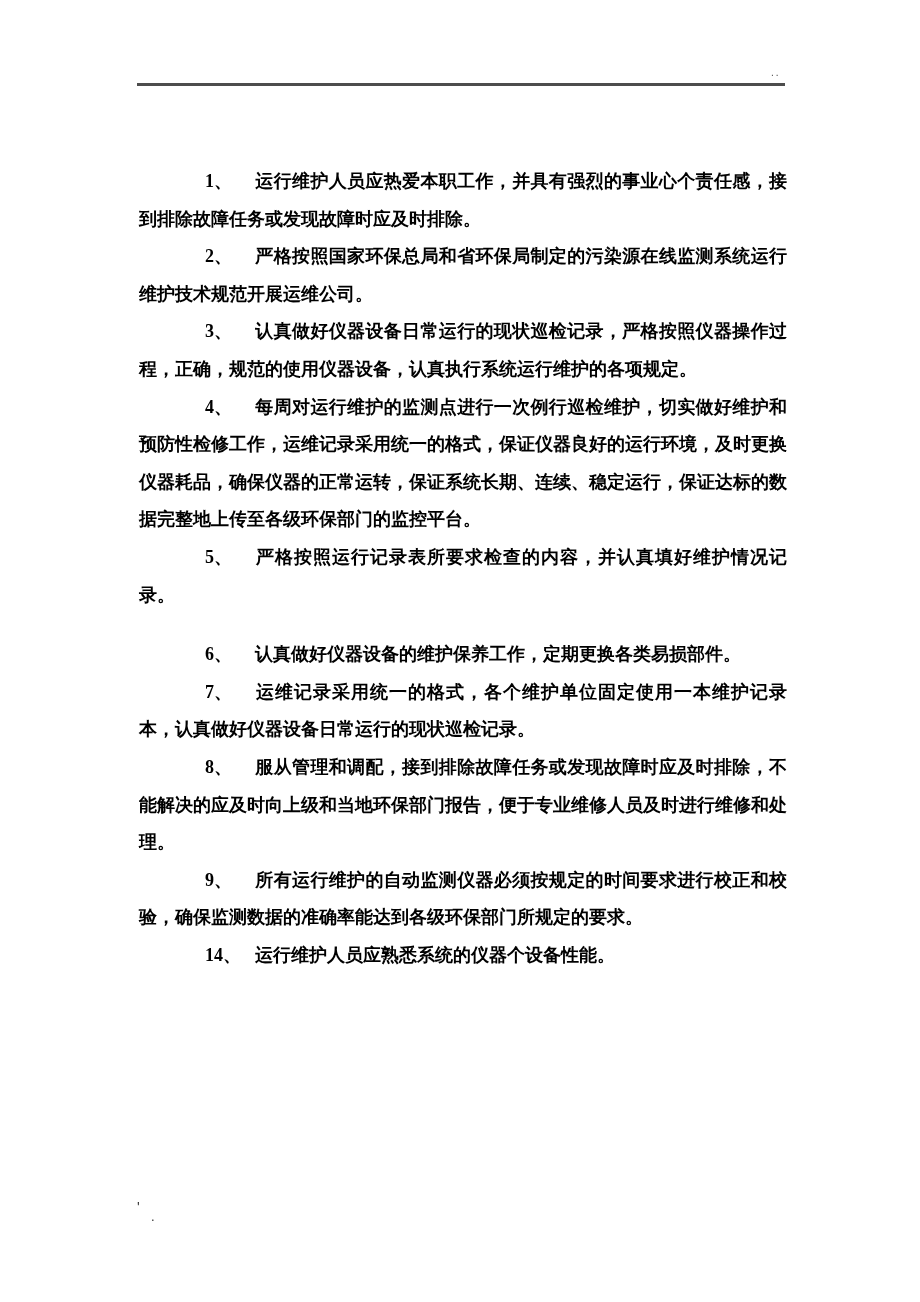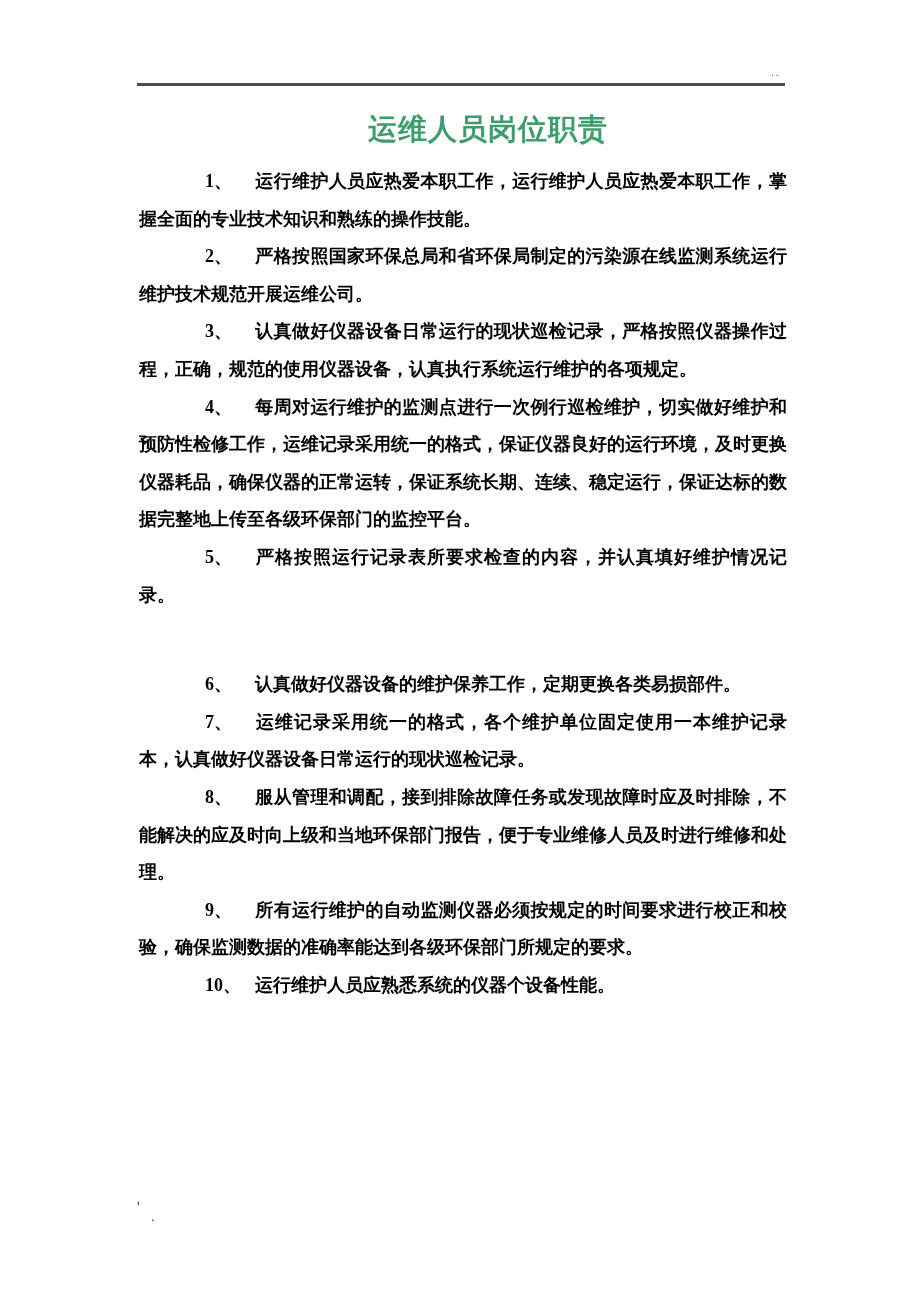--- a/index.html
+++ b/index.html
@@ -59,21 +59,21 @@
     text-indent: 66px;
   }
   .item .num {
     display: inline-block;
     width: 50px;
     text-indent: 0;
     white-space: nowrap;
     font-family: "Liberation Serif", serif;
     font-weight: 700;
   }
-  .item.gap-top { margin-top: 52px; }
+  .item.gap-top { margin-top: 22px; }
   .bottom-mark-1 {
     position: absolute;
     left: 137px;
     top: 1200px;
     font-size: 14px;
     color: #333;
     line-height: 14px;
   }
   .bottom-mark-2 {
     position: absolute;
@@ -86,26 +86,25 @@
 </style>
 </head>
 <body>
 
 <div class="page">
 
   <div class="top-rule"></div>
 
   <div class="top-marks">..</div>
 
-  <h1 class="doc-title">运维人员岗位职责</h1>
 
   <div class="content">
 
     <p class="item">
-      <span class="num">1、</span><span>运行维护人员应热爱本职工作，运行维护人员应热爱本职工作，掌握全面的专业技术知识和熟练的操作技能。</span>
+      <span class="num">1、</span><span>运行维护人员应热爱本职工作，并具有强烈的事业心个责任感，接到排除故障任务或发现故障时应及时排除。</span>
     </p>
 
     <p class="item">
       <span class="num">2、</span><span>严格按照国家环保总局和省环保局制定的污染源在线监测系统运行维护技术规范开展运维公司。</span>
     </p>
 
     <p class="item">
       <span class="num">3、</span><span>认真做好仪器设备日常运行的现状巡检记录，严格按照仪器操作过程，正确，规范的使用仪器设备，认真执行系统运行维护的各项规定。</span>
     </p>
 
@@ -127,21 +126,21 @@
 
     <p class="item">
       <span class="num">8、</span><span>服从管理和调配，接到排除故障任务或发现故障时应及时排除，不能解决的应及时向上级和当地环保部门报告，便于专业维修人员及时进行维修和处理。</span>
     </p>
 
     <p class="item">
       <span class="num">9、</span><span>所有运行维护的自动监测仪器必须按规定的时间要求进行校正和校验，确保监测数据的准确率能达到各级环保部门所规定的要求。</span>
     </p>
 
     <p class="item">
-      <span class="num">10、</span><span>运行维护人员应熟悉系统的仪器个设备性能。</span>
+      <span class="num">14、</span><span>运行维护人员应熟悉系统的仪器个设备性能。</span>
     </p>
 
   </div>
 
   <div class="bottom-mark-1">'</div>
   <div class="bottom-mark-2">.</div>
 
 </div>
 
 </body></html>

